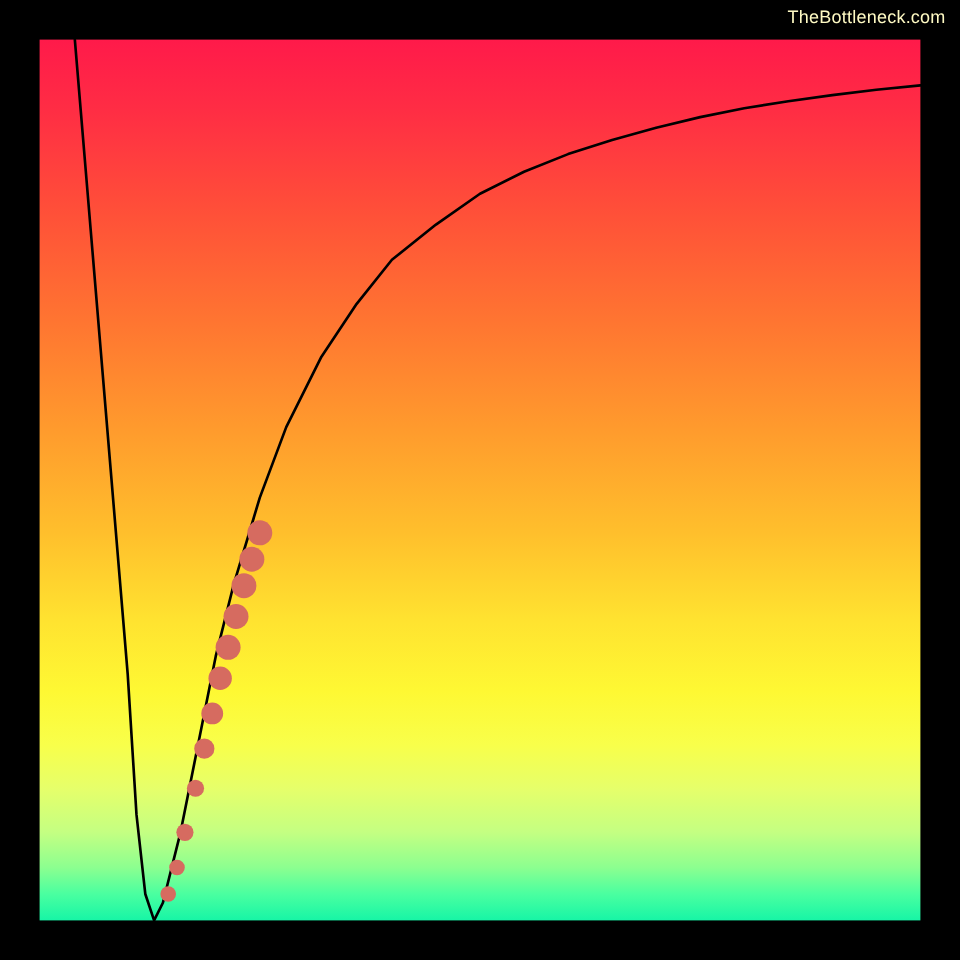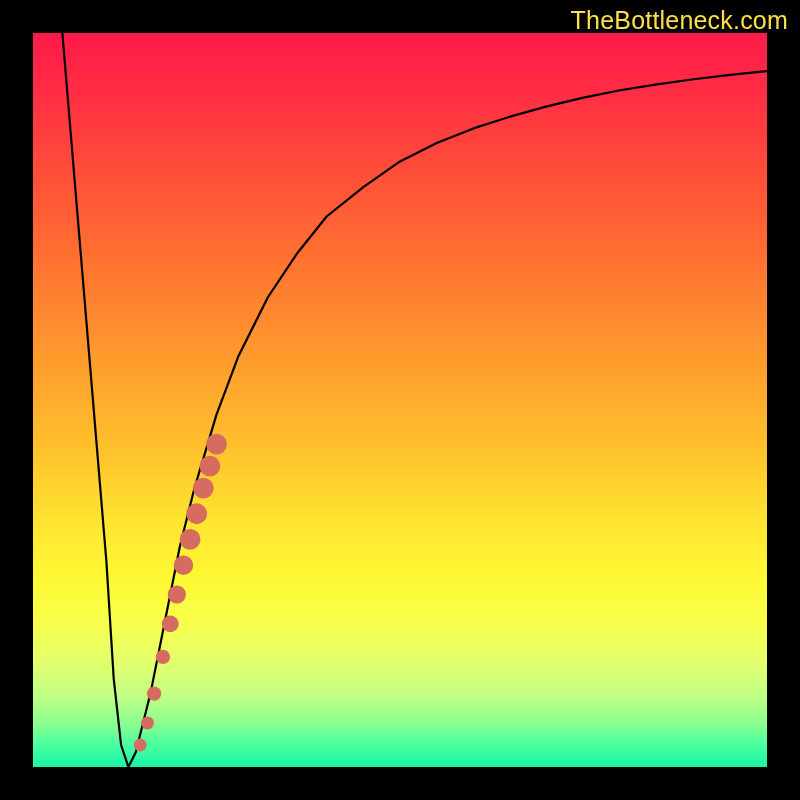--- a/index.html
+++ b/index.html
@@ -38,22 +38,22 @@
       #c4ff82 90%,
       #8cff90 94%,
       #4affa0 97%,
       #17f5a6 100%
     );
   }
   .watermark {
     position: absolute;
     top: 6px;
     right: 12px;
-    color: #fde047;
-    font-size: 25px;
+    color: #fef9c3;
+    font-size: 15px;
     font-weight: 500;
     letter-spacing: 0.2px;
     user-select: none;
   }
   svg.curve {
     position: absolute;
     left: 0;
     top: 0;
     width: 734px;
     height: 734px;

